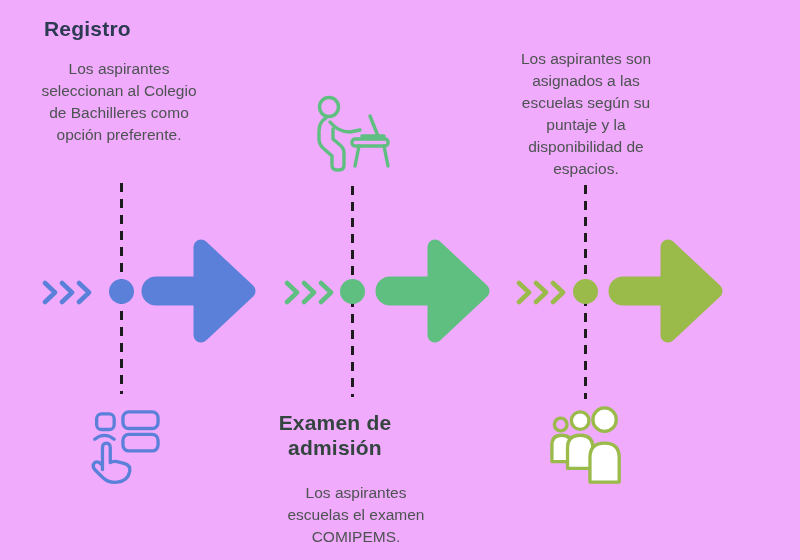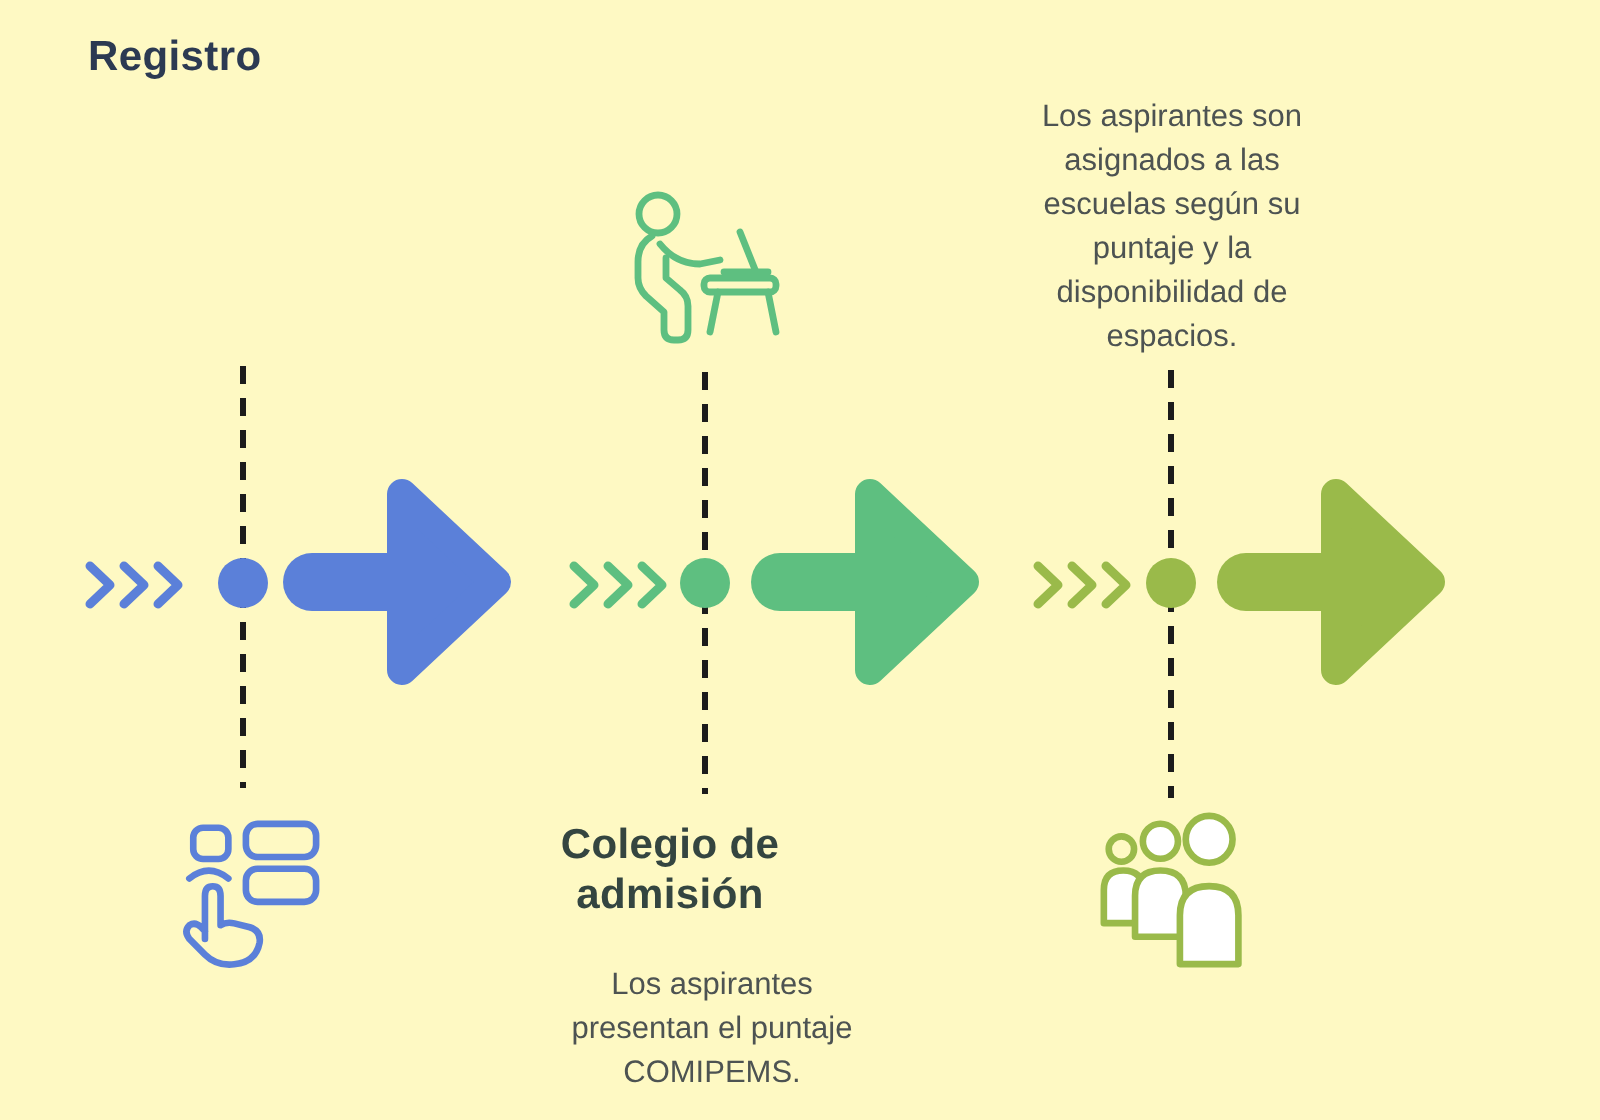--- a/index.html
+++ b/index.html
@@ -8,24 +8,25 @@
   .abs{position:absolute;}
   .title{font-weight:bold;font-size:21px;letter-spacing:.2px;line-height:25px;}
   .desc{font-size:15.5px;line-height:22px;text-align:center;color:var(--body-color,#4d5352);}
   .dash{width:3px;background:repeating-linear-gradient(to bottom,var(--dash-color,#1c1c1c) 0 9px,transparent 9px 16px);}
   .dot{width:25px;height:25px;border-radius:50%;}
   svg{display:block;}
 </style>
 </head>
 <body>
 
-<div class="canvas" style="--dash-color: #1c1c1c; --body-color: #4d5352; background: #fef9c3;">
+<div class="canvas" style="--dash-color: #1c1c1c; --body-color: #4d5352; background: #f0abfc;">
 
   <div class="abs title" style="left: 44px; top: 16px; color: rgb(44, 58, 82);">Registro</div>
 
+  <div class="abs desc" style="left:40px;top:58px;width:158px;">Los aspirantes seleccionan al Colegio de Bachilleres como opción preferente.</div>
 
   <div class="abs dash" style="left:120px;top:183px;height:211px;"></div>
 
   <svg class="abs" style="left: 42px; top: 280px; color: rgb(91, 128, 217);" width="54" height="25" viewBox="0 0 54 25" fill="none" stroke="currentColor" stroke-width="4.5" stroke-linecap="round" stroke-linejoin="round">
     <path d="M3,3 L13,12.5 L3,22"></path>
       <path d="M20,3 L30,12.5 L20,22"></path>
       <path d="M37,3 L47,12.5 L37,22"></path>
   </svg>
 
   <div class="abs dot" style="left: 109px; top: 279px; background: rgb(91, 128, 217);"></div>
@@ -62,23 +63,23 @@
       <path d="M37,3 L47,12.5 L37,22"></path>
   </svg>
 
   <div class="abs dot" style="left: 340px; top: 279px; background: rgb(94, 191, 128);"></div>
 
   <svg class="abs" style="left: 374px; top: 238px; color: rgb(94, 191, 128);" width="122" height="106" viewBox="0 0 122 106">
     <line x1="16" y1="53" x2="54" y2="53" stroke="currentColor" stroke-width="29" stroke-linecap="round"></line>
     <path d="M61,9 L108,53 L61,97 Z" fill="currentColor" stroke="currentColor" stroke-width="15" stroke-linejoin="round"></path>
   </svg>
 
-  <div class="abs title" style="left: 253px; top: 410px; width: 164px; text-align: center; color: rgb(52, 69, 64);">Colegio de admisión</div>
+  <div class="abs title" style="left: 253px; top: 410px; width: 164px; text-align: center; color: rgb(52, 69, 64);">Examen de admisión</div>
 
-  <div class="abs desc" style="left:275px;top:482px;width:162px;">Los aspirantes presentan el puntaje COMIPEMS.</div>
+  <div class="abs desc" style="left:275px;top:482px;width:162px;">Los aspirantes escuelas el examen COMIPEMS.</div>
 
 
   <div class="abs desc" style="left:503px;top:48px;width:166px;">Los aspirantes son asignados a las escuelas según su puntaje y la disponibilidad de espacios.</div>
 
   <div class="abs dash" style="left:584px;top:185px;height:214px;"></div>
 
   <svg class="abs" style="left: 516px; top: 280px; color: rgb(154, 186, 74);" width="54" height="25" viewBox="0 0 54 25" fill="none" stroke="currentColor" stroke-width="4.5" stroke-linecap="round" stroke-linejoin="round">
     <path d="M3,3 L13,12.5 L3,22"></path>
       <path d="M20,3 L30,12.5 L20,22"></path>
       <path d="M37,3 L47,12.5 L37,22"></path>

